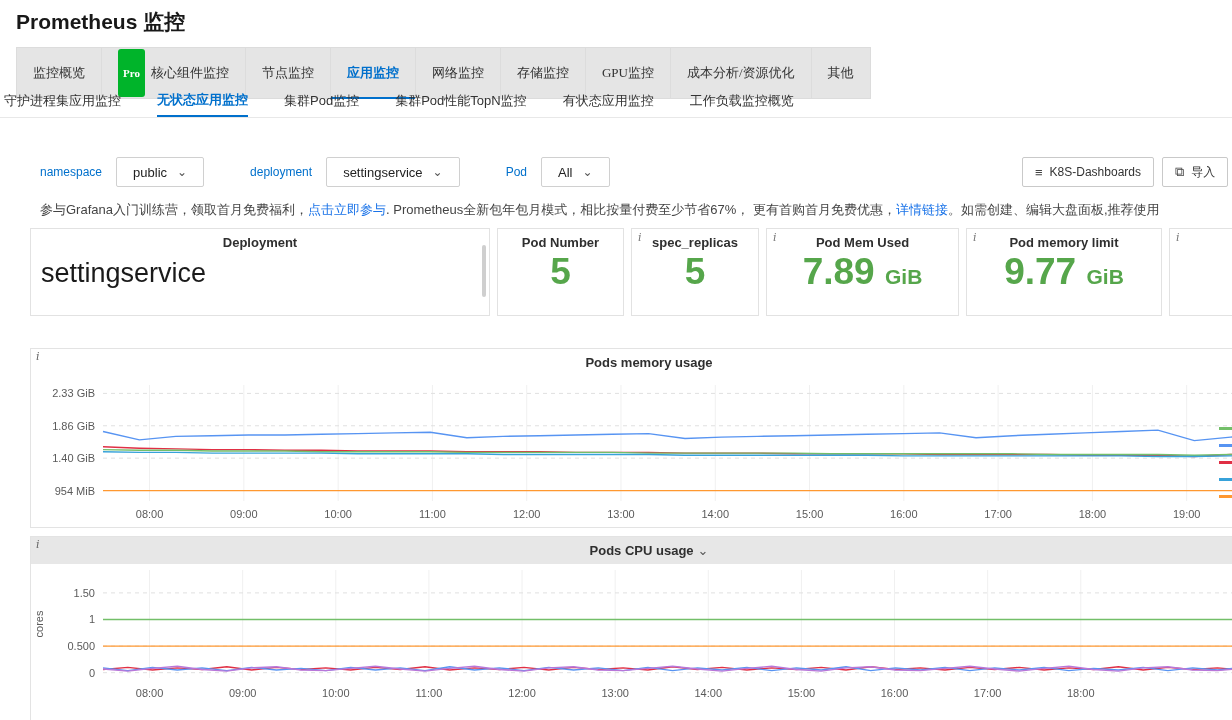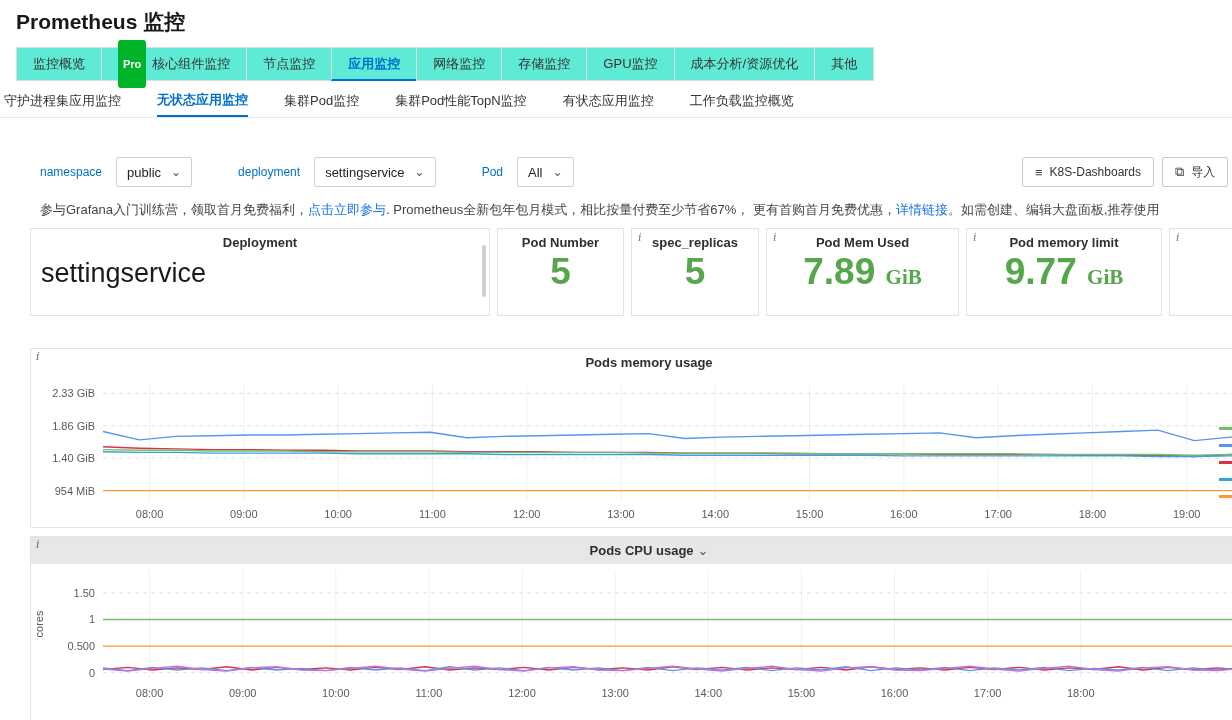--- a/index.html
+++ b/index.html
@@ -7,39 +7,39 @@
   .page {
     position:relative; width:1232px; height:720px; overflow:hidden;
     background:#fff; color:#333;
     font-family:"Liberation Sans","DejaVu Sans",sans-serif;
   }
   .page-title { position:absolute; left:16px; top:8px; font-size:21px; font-weight:700; color:#181818; }
 
   
   .tabs1 { position:absolute; left:16px; top:47px; display:flex; }
   .tab1 {
-    border:1px solid #dcdcdc; margin-left:-1px; padding:0 16px; height:34px;
+    border:1px solid #dcdcdc; margin-left:-1px; padding:0 16px; height:52px;
     display:flex; align-items:center; gap:6px; font-size:13px; color:#333;
-    background:#5eead4; cursor:pointer; white-space:nowrap;
+    background:#e5e5e5; cursor:pointer; white-space:nowrap;font-family:Liberation Serif, serif;
   }
   .tab1:first-child { margin-left:0; }
   .tab1.active { color:var(--accent); font-weight:600; border-bottom:2px solid var(--accent); }
   .pro-badge { background:var(--pro_green); color:#fff; font-size:11px; line-height:14px; padding:17px 5px; border-radius:3px; font-weight:700; }
 
   
   .tabs2 { position:absolute; left:4px; top:84px; display:flex; gap:36px; height:33px; align-items:stretch; }
   .tab2 { font-size:13px; color:#333; cursor:pointer; display:flex; align-items:center; white-space:nowrap; }
   .tab2.active { color:var(--accent); font-weight:600; border-bottom:2px solid var(--accent); }
   .tabs2-divider { position:absolute; left:0; top:117px; width:1232px; height:1px; background:#e8e8e8; }
 
   
   .filters { position:absolute; left:40px; top:156px; height:32px; display:flex; align-items:center; gap:14px; }
   .var-label { color:var(--accent); font-size:12px; cursor:pointer; white-space:nowrap; }
   .select {
-    border:1px solid #d0d0d0; border-radius:2px; height:30px; padding:0 10px;
+    border:1px solid #d0d0d0; border-radius:2px; height:30px; padding:0 16px;
     display:flex; align-items:center; gap:10px; font-size:13px; color:#222;
     background:#fff; cursor:pointer; white-space:nowrap;
   }
   .caret { font-size:12px; color:#555; line-height:1; }
   .gap { width:18px; }
 
   .toolbar { position:absolute; top:157px; left:1022px; display:flex; gap:8px; }
   .btn {
     border:1px solid #c9c9c9; border-radius:2px; height:30px; padding:0 12px;
     display:flex; align-items:center; gap:7px; background:#fff; color:#333;
@@ -48,21 +48,21 @@
   .btn .ico { font-size:13px; color:#444; }
 
   
   .notice { position:absolute; left:40px; top:201px; font-size:13px; color:#444; white-space:nowrap; }
   .notice .lnk { color:var(--link); cursor:pointer; }
 
   
   .stat { position:absolute; top:228px; height:88px; border:1px solid #e2e2e2; background:#fff; overflow:hidden; }
   .stat-title { text-align:center; font-size:13px; font-weight:600; color:#2f2f2f; margin-top:6px; white-space:nowrap; }
   .stat-value { text-align:center; font-size:37px; font-weight:600; color:var(--stat_green); margin-top:1px; line-height:1.15; white-space:nowrap; }
-  .stat-unit  { font-size:21px; font-weight:600;font-family:Liberation Serif, serif; }
+  .stat-unit  { font-size:21px; font-weight:600; }
   .info-i {
     position:absolute; left:6px; top:2px; font-size:11px; font-style:italic;
     font-family:"DejaVu Serif","Liberation Serif",serif; color:#777; cursor:pointer;
   }
   .dep-value { font-size:27px; color:#1a1a1a; margin:8px 0 0 10px; font-weight:400; }
   .dep-info  { position:absolute; left:10px; top:74px; font-size:18px; color:#333;margin-top:36px; }
   .dep-info .lnk { color:var(--link); cursor:pointer; }
   .scroll-thumb { position:absolute; right:3px; top:16px; width:4px; height:52px; background:#cfcfcf; border-radius:2px; cursor:pointer; }
 
   

